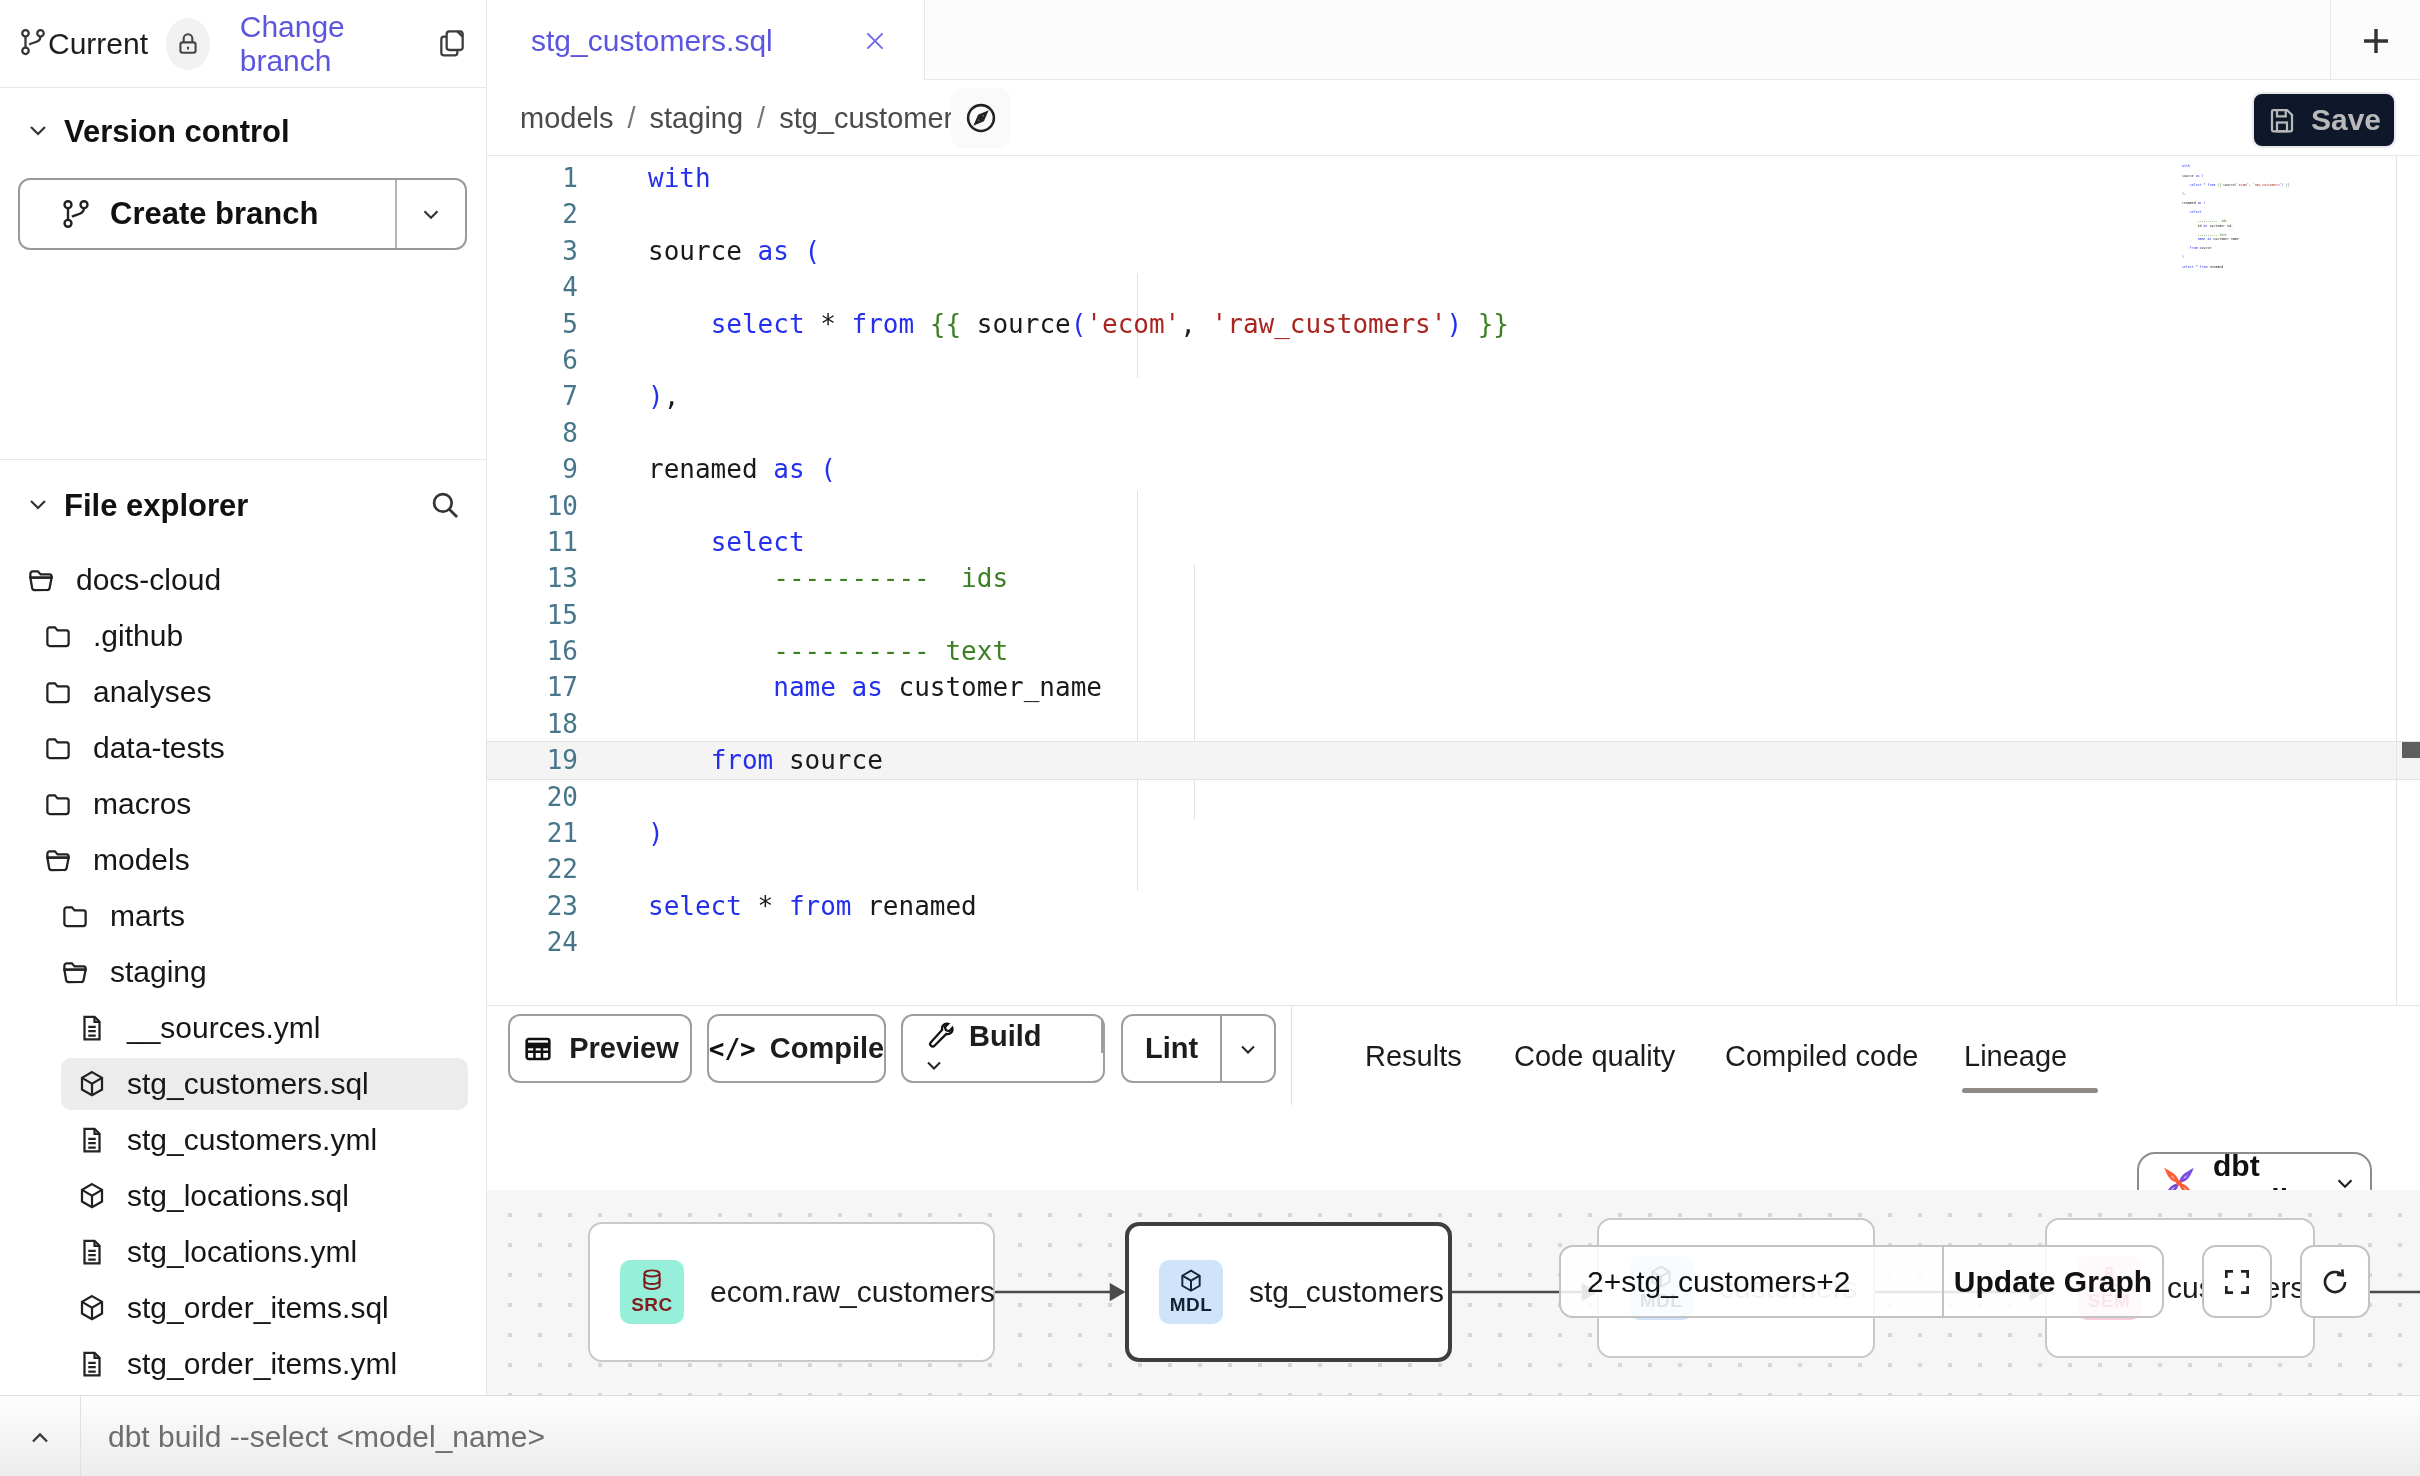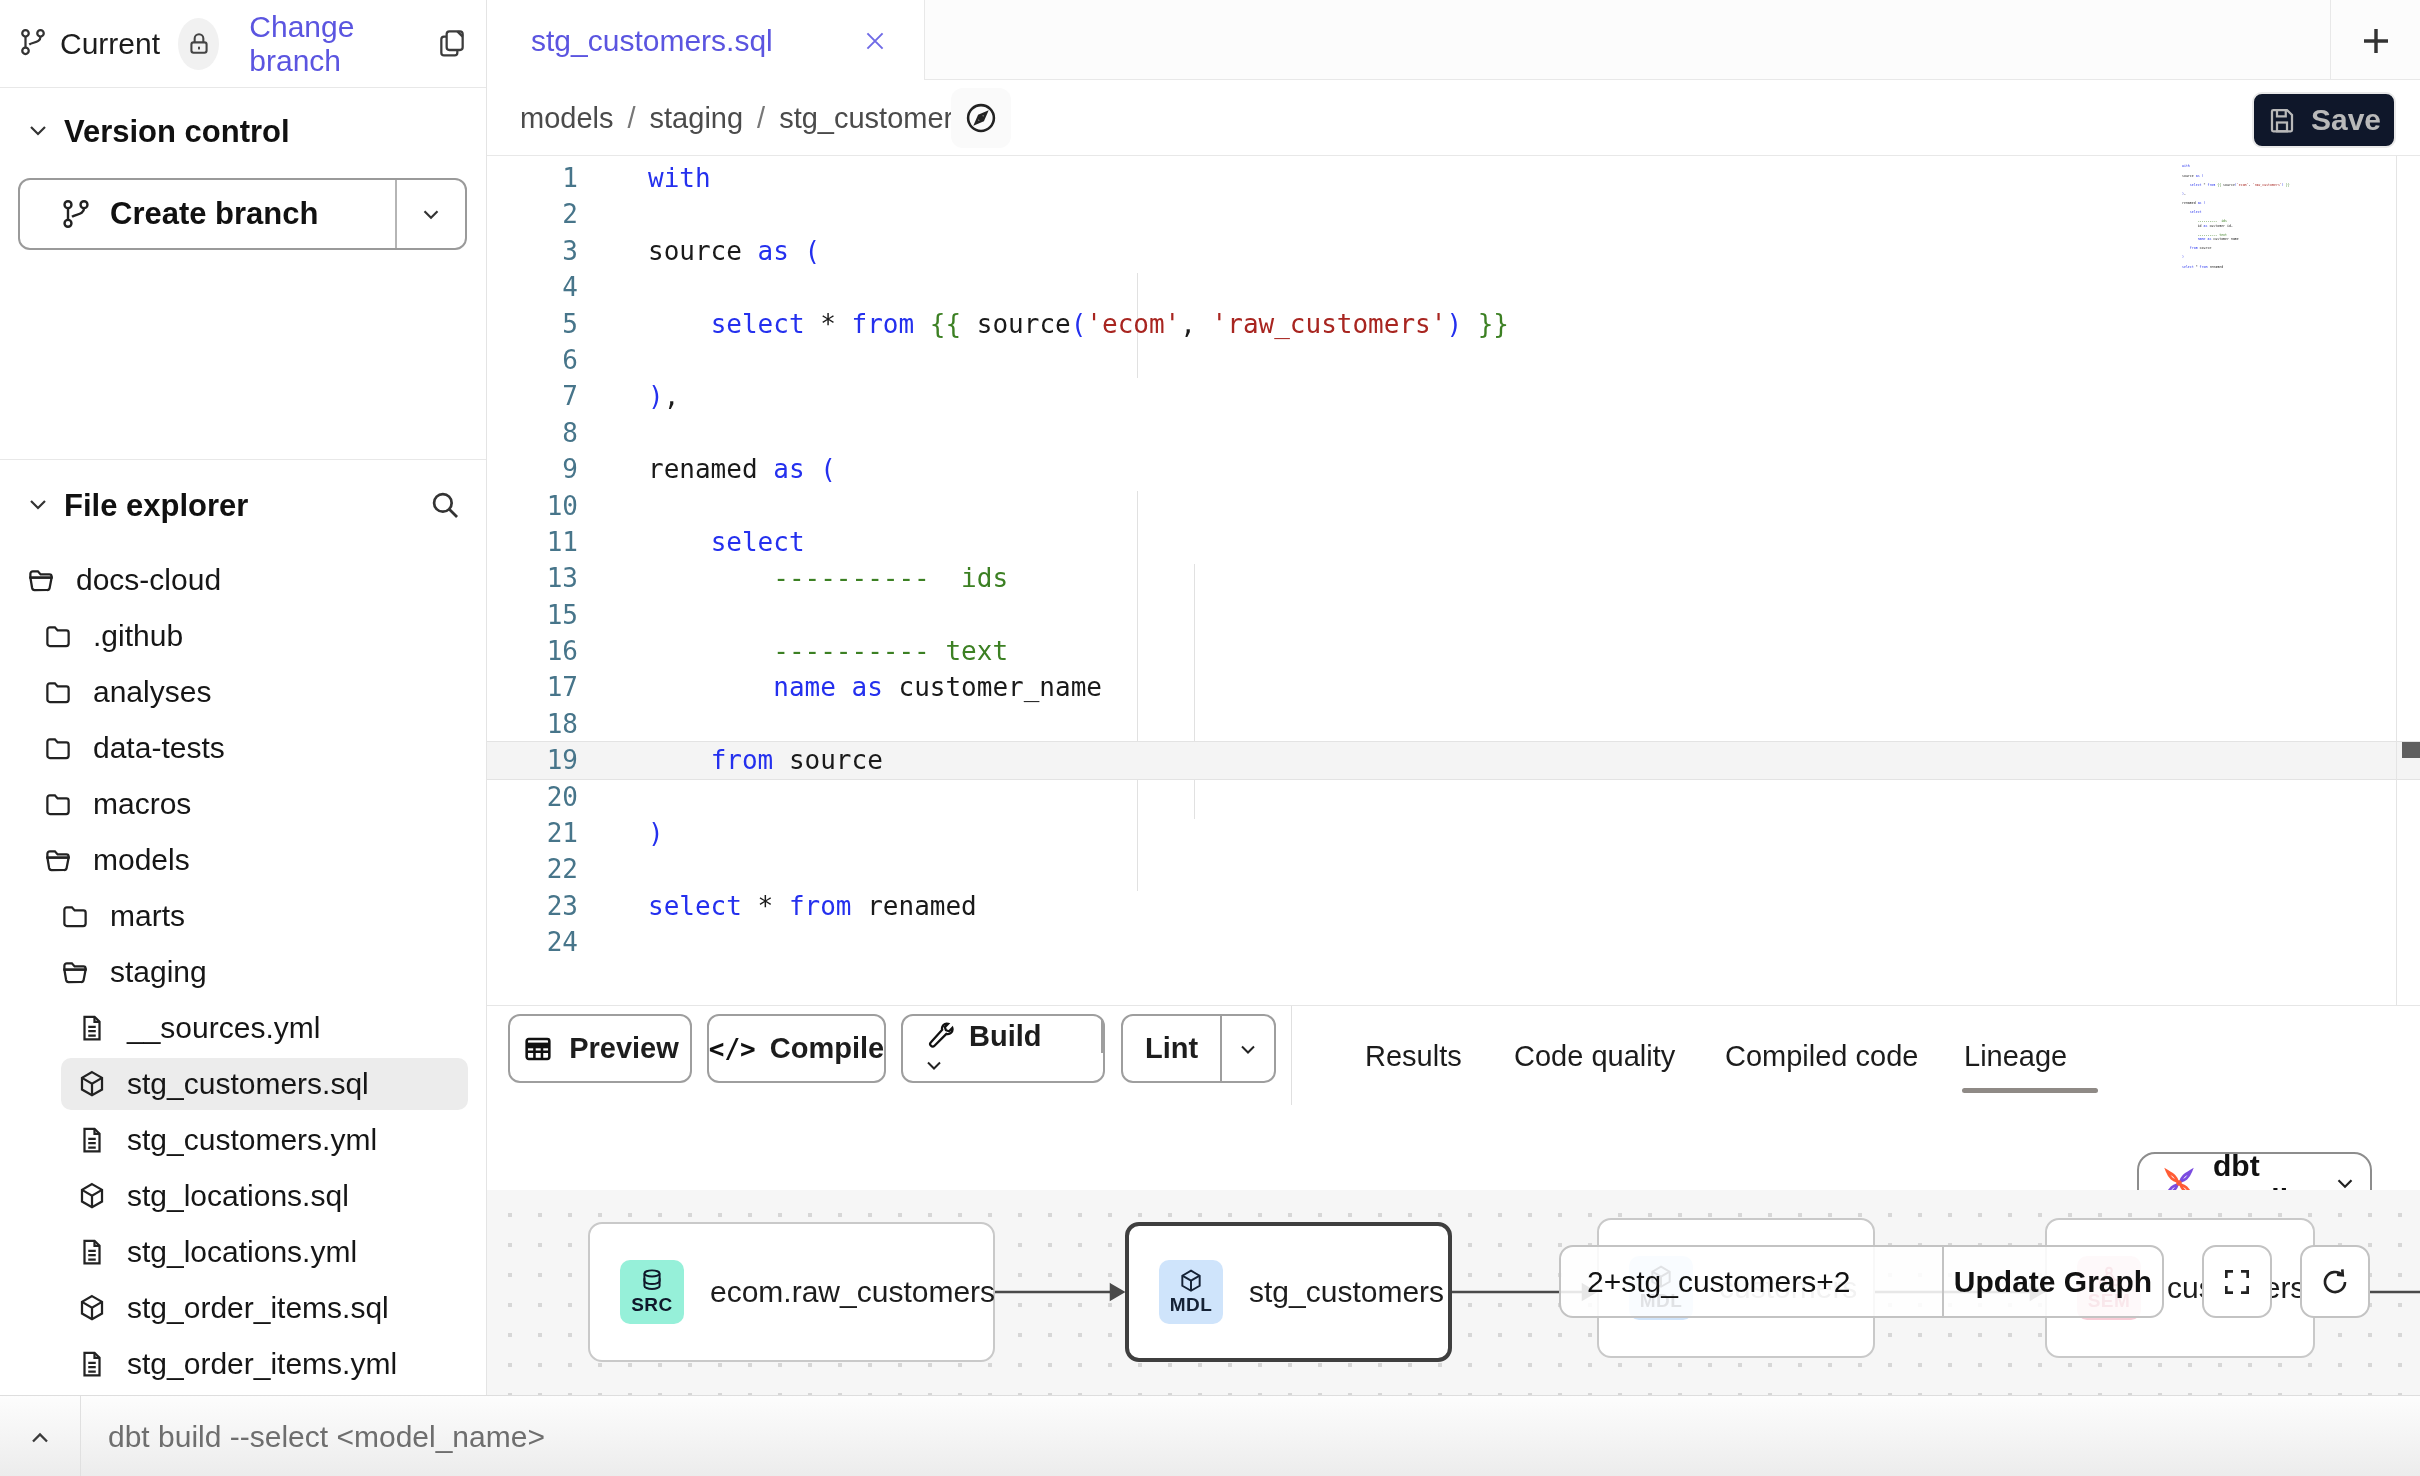--- a/index.html
+++ b/index.html
@@ -5,21 +5,21 @@
   html,body{margin:0;padding:0;background:#ffffff;}
   *{box-sizing:border-box;}
   #app{position:relative;width:2420px;height:1476px;overflow:hidden;
        font-family:"Liberation Sans",sans-serif;color:#1a1a1a;background:#fff;}
 
   
   #sidebar{position:absolute;left:0;top:0;width:487px;height:1395px;background:#fff;
            border-right:1px solid #e4e4e4;}
   #sb-top{position:absolute;left:0;top:0;width:100%;height:88px;border-bottom:1px solid #e8e8e8;
           display:flex;align-items:center;padding:0 18px;}
-  .sb-top-label{font-size:30px;font-weight:500;color:#1d1d1d;margin-left:12px;}
+  .sb-top-label{font-size:30px;font-weight:500;color:#1d1d1d;}
   .lock-wrap{width:52px;height:52px;border-radius:50%;background:#f1f1f1;display:flex;
              align-items:center;justify-content:center;margin-left:18px;color:#444;}
   .link{color:#5b55e0;font-size:30px;font-weight:500;margin-left:30px;cursor:pointer;}
   .copy-wrap{margin-left:24px;color:#3c3c3c;}
 
   .section-head{display:flex;align-items:center;padding:0 26px;height:72px;}
   .section-title{font-size:31px;font-weight:700;color:#111;margin-left:14px;}
   .chev{color:#333;}
 
   #create-branch{position:absolute;left:18px;top:178px;width:449px;height:72px;
@@ -508,21 +508,21 @@
             <polygon points="624,95 636,102 624,109"></polygon>
           <line x1="965" y1="102" x2="1096" y2="102"></line>
             <polygon points="1096,95 1108,102 1096,109"></polygon>
           <line x1="1388" y1="102" x2="1544" y2="102"></line>
             <polygon points="1544,95 1556,102 1544,109"></polygon>
           <line x1="1828" y1="102" x2="1933" y2="102"></line>
         </g>
       </svg>
 
       <div class="lnode" style="left:101px;top:32px;width:407px;height:140px;">
-        <span class="badge" style="background:#96f0d9;color:#0f172a;">
+        <span class="badge" style="background:#96f0d9;color:#7f1d1d;">
           <span style="display:flex;">
             <svg width="26" height="26" viewBox="0 0 24 24" fill="none" stroke="currentColor" stroke-width="1.8">
                 <ellipse cx="12" cy="5" rx="7" ry="2.8"></ellipse>
                 <path d="M5 5v7c0 1.5 3.1 2.8 7 2.8s7-1.3 7-2.8V5"></path>
                 <path d="M5 12v7c0 1.5 3.1 2.8 7 2.8s7-1.3 7-2.8v-7" transform="translate(0,-2.5)"></path>
               </svg>
           </span>
           <span class="bt">SRC</span>
         </span>
         <span class="nlabel">ecom.raw_customers</span>

